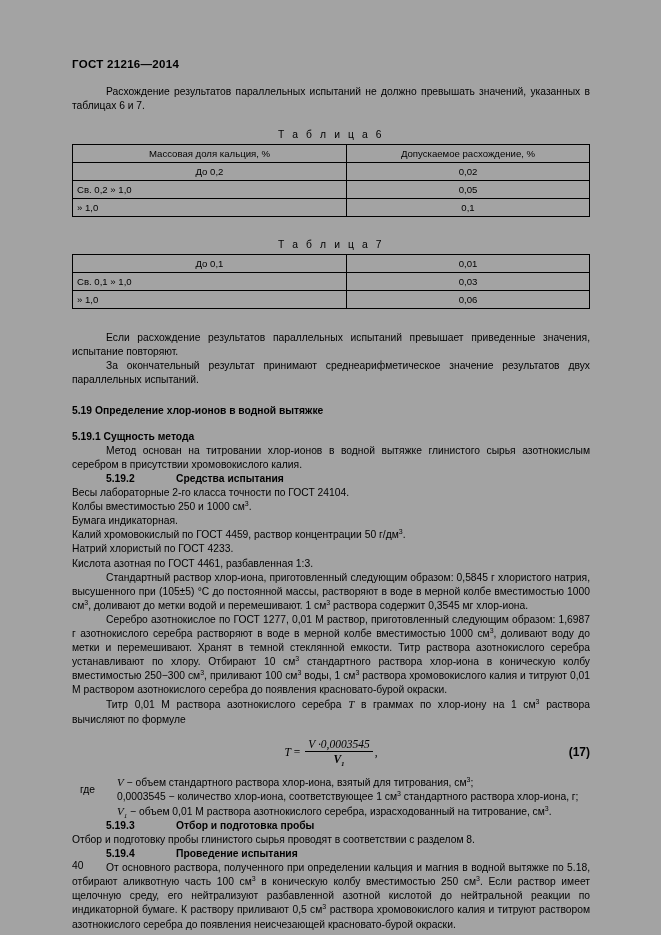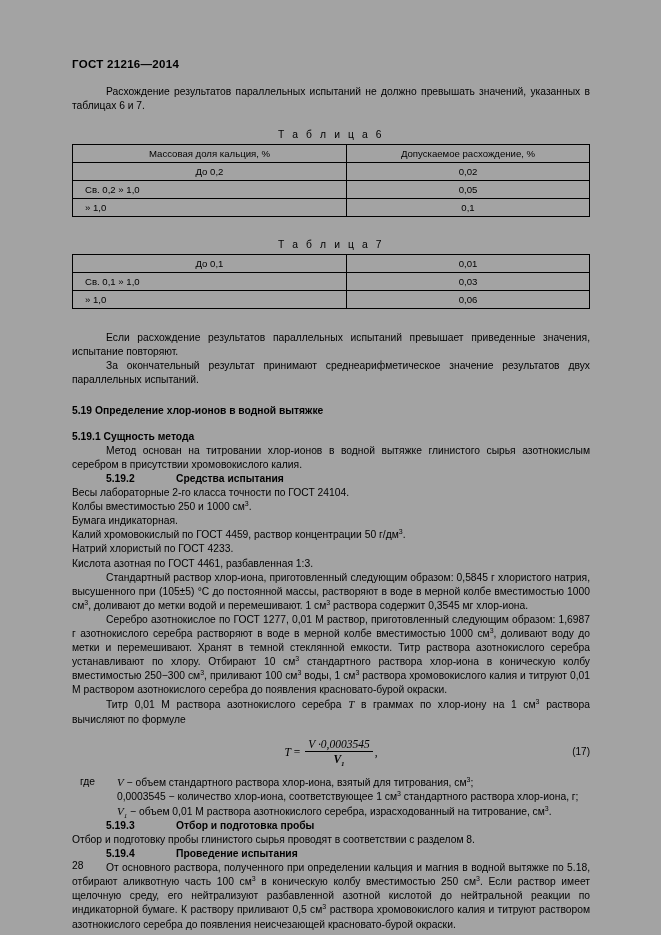--- a/index.html
+++ b/index.html
@@ -60,21 +60,21 @@
   }
   table.gost {
     border-collapse: collapse;
     width: 100%;
     table-layout: fixed;
   }
   table.gost td, table.gost th {
     border: 1px solid #000000;
     font-size: 9.6px;
     font-weight: normal;
-    padding: 2px 12px;
+    padding: 2px 4px;
     height: 13px;
     vertical-align: middle;
   }
   table.gost th { text-align: center; }
   td.c { text-align: center; margin-top: 20px; }
   td.l { text-align: left; }
   td.ctr-first { text-align: center; }
 
   h4.sec {
     margin: 0;
@@ -119,34 +119,36 @@
     white-space: nowrap;
   }
   .frac .bot {
     padding: 1px 3px 0 3px;
     white-space: nowrap;
     font-weight: bold;
   }
   .eqnum {
     position: absolute;
     right: 0;
-    font-size: 10px;
+    font-size: 12px;
     font-style: normal;
     font-family: "Liberation Sans", sans-serif;
+    font-weight: bold;
   }
   .where-block {
     display: flex;
     font-size: 10.3px;
     line-height: 14.1px;
   }
   .where-block .where-label {
     width: 45px;
     flex: none;
     padding-left: 8px;
     box-sizing: border-box;
+    margin-top: 8px;
   }
   .where-block .where-items { flex: 1; }
   .where-items div { text-align: left; }
   sub, sup {
     font-size: 7px;
     line-height: 0;
   }
   .it { font-style: italic; font-family: "Liberation Serif", serif; font-size: 11px; }
   .page-num {
     position: absolute;
@@ -282,14 +284,14 @@
 
     <div class="sec-row">
       <span style="margin-left:34px"></span>
       <span class="num">5.19.4</span>
       <span>Проведение испытания</span>
     </div>
     <p class="just ind">От основного раствора, полученного при определении кальция и магния в водной вытяжке по 5.18, отбирают аликвотную часть 100 см<sup>3</sup> в коническую колбу вместимостью 250 см<sup>3</sup>. Если раствор имеет щелочную среду, его нейтрализуют разбавленной азотной кислотой до нейтральной реакции по индикаторной бумаге. К раствору приливают 0,5 см<sup>3</sup> раствора хромовокислого калия и титруют раствором азотнокислого серебра до появления неисчезающей красновато-бурой окраски.</p>
 
   </div>
 
-  <div class="page-num">28</div>
+  <div class="page-num">40</div>
 </div>
 
 </body></html>

